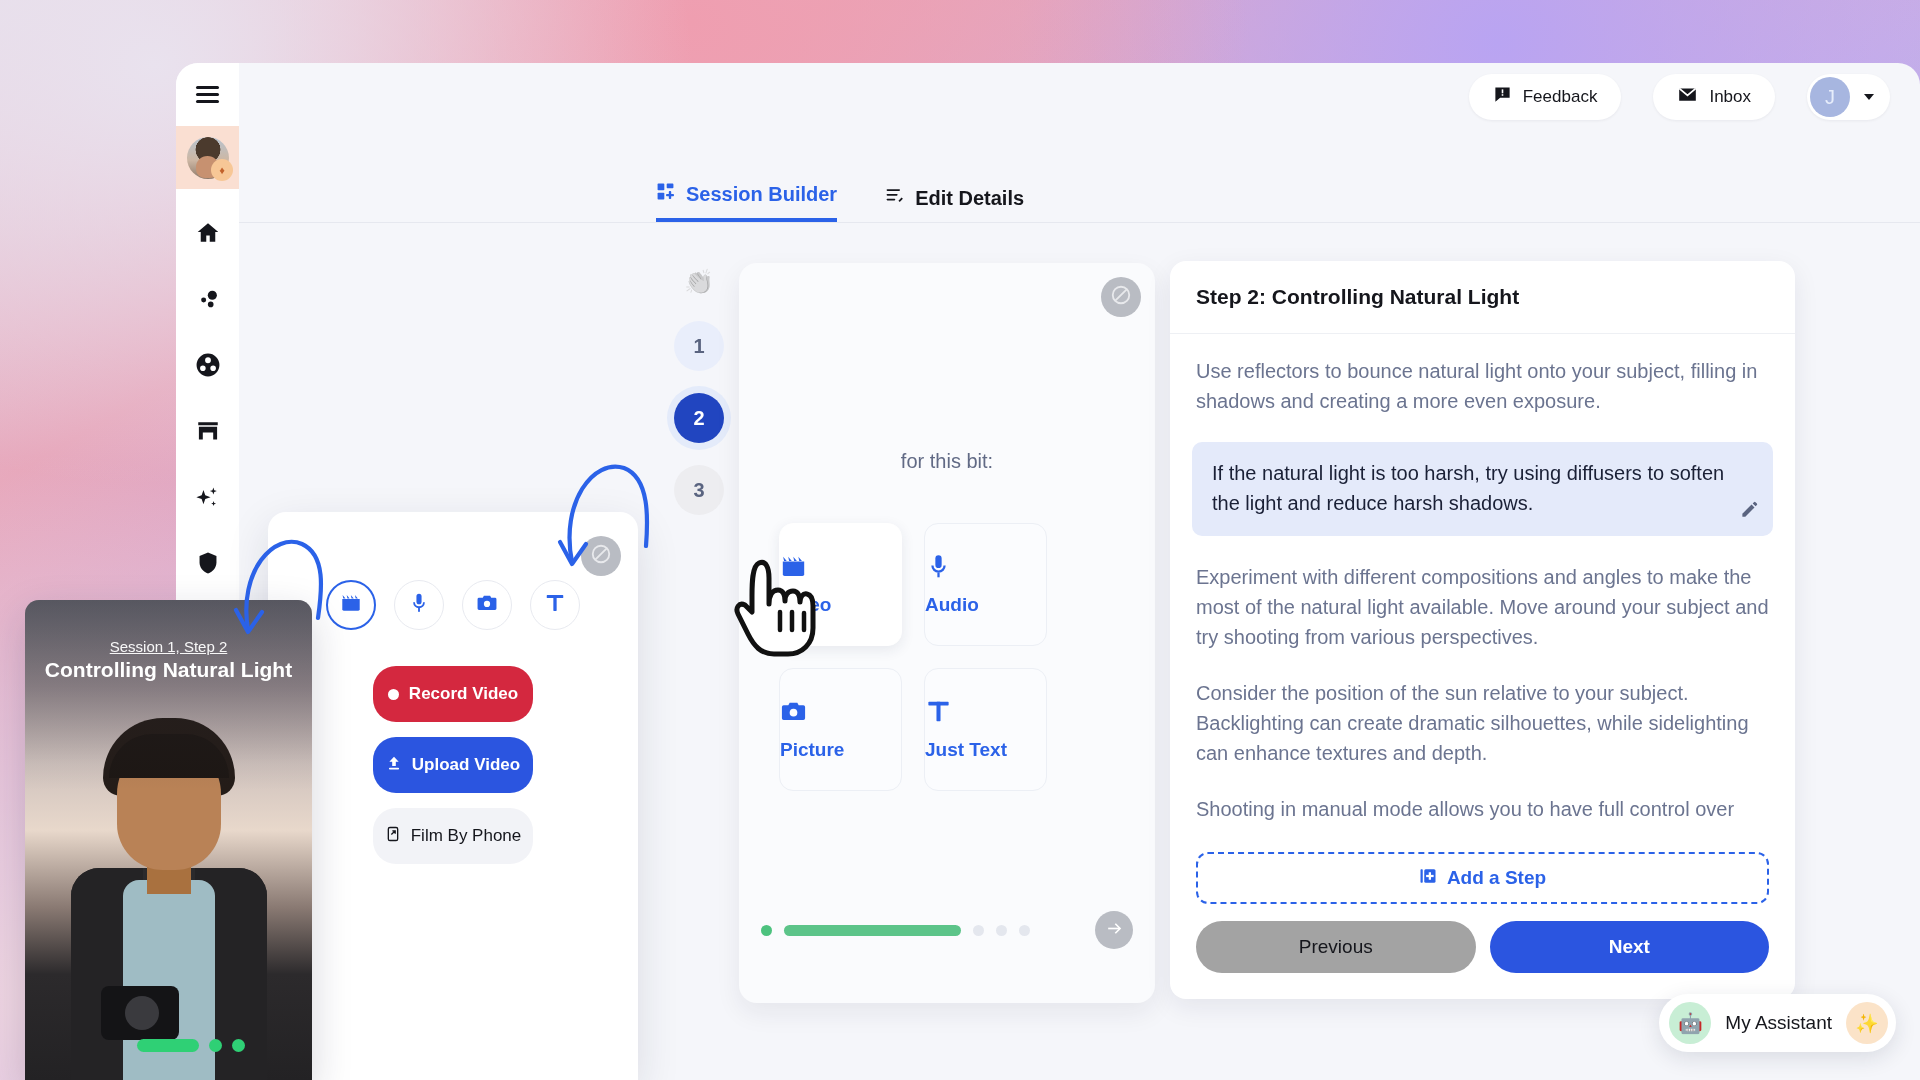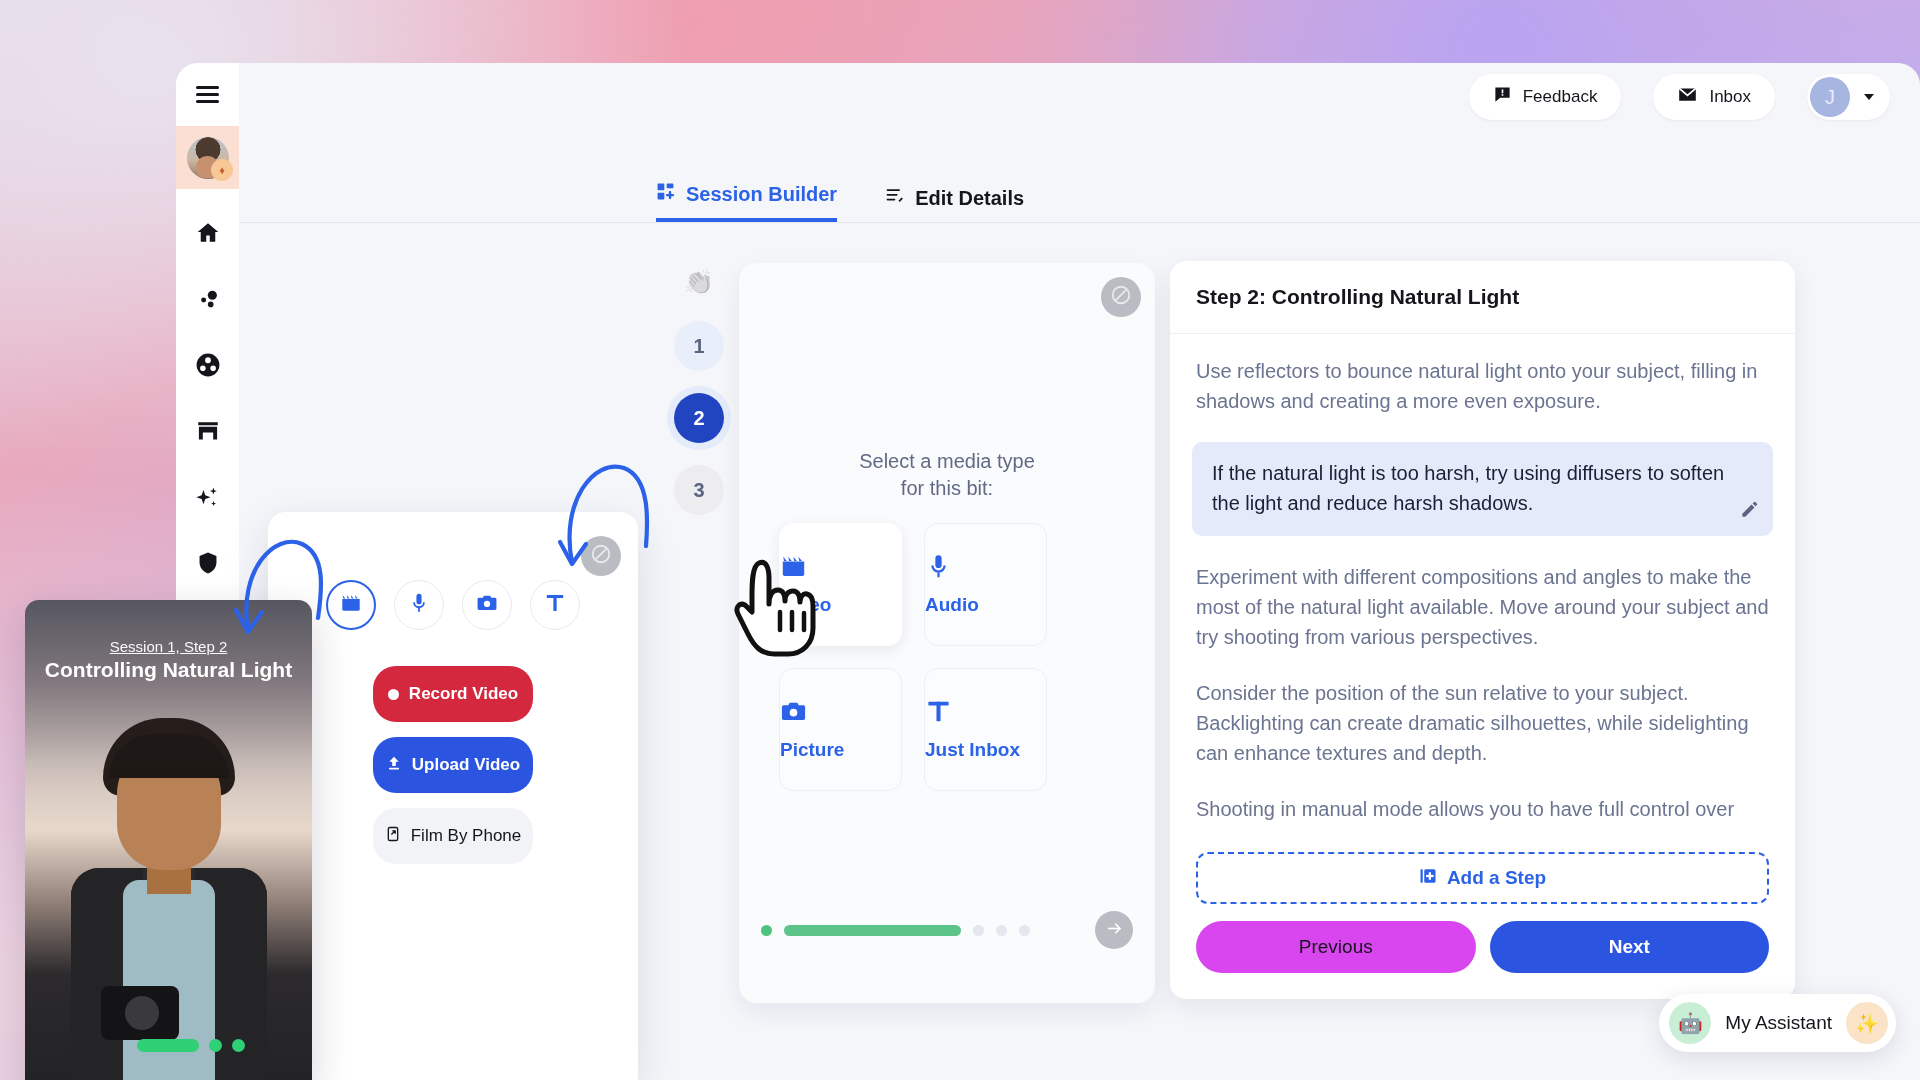--- a/index.html
+++ b/index.html
@@ -183,21 +183,21 @@
   .pencil { position: absolute; right: 14px; bottom: 9px; fill: #5a6480; }
   .step-card-foot { padding: 0 26px 26px; }
   .add-step {
     height: 52px; border: 2px dashed #2b62e8; border-radius: 12px;
     display: flex; align-items: center; justify-content: center; gap: 10px;
     color: #2b62e8; font-size: 19px; font-weight: 600; cursor: pointer; margin-bottom: 17px;
   }
   .add-step svg { fill: #2b62e8; }
   .foot-row { display: flex; gap: 14px; }
   .btn-prev {
-    flex: 1; height: 52px; border-radius: 26px; background: #d946ef;
+    flex: 1; height: 52px; border-radius: 26px; background: #a3a3a3;
     display: flex; align-items: center; justify-content: center;
     font-size: 19px; color: #15161c; cursor: pointer;
   }
   .btn-next {
     flex: 1; height: 52px; border-radius: 26px; background: #2b55e0;
     display: flex; align-items: center; justify-content: center;
     font-size: 19px; color: #fff; font-weight: 600; cursor: pointer;
   }
 
   
@@ -415,21 +415,20 @@
   <div class="media-panel">
     <div class="eye-off-btn" style="right:14px; top:14px;">
       <span>
         <svg width="22" height="22" viewBox="0 0 24 24">
             <circle cx="12" cy="12" r="9"></circle>
             <line x1="5.5" y1="18.5" x2="18.5" y2="5.5"></line>
           </svg>
       </span>
     </div>
     <div class="media-prompt">
-      <div>Select a media type</div>
       <div>for this bit:</div>
     </div>
     <div class="media-grid">
       <div class="media-tile selected">
         <span>
           <svg width="27" height="27" viewBox="0 0 24 24">
               <path d="M2.5 7.6h19v11.2a1.6 1.6 0 0 1-1.6 1.6H4.1a1.6 1.6 0 0 1-1.6-1.6z"></path>
               <path d="M2.8 3.4 6 7.1H3.6zM7.3 3.4 10.5 7.1H8.1zM11.8 3.4 15 7.1h-2.4zM16.3 3.4 19.5 7.1h-2.4z"></path>
             </svg>
         </span>
@@ -454,21 +453,21 @@
         </span>
         <span>Picture</span>
       </div>
       <div class="media-tile">
         <span>
           <svg width="27" height="27" viewBox="0 0 24 24">
               <rect x="3" y="3.4" width="18" height="3.2" rx="0.6"></rect>
               <rect x="10.2" y="3.4" width="3.6" height="17.2" rx="0.6"></rect>
             </svg>
         </span>
-        <span>Just Inbox</span>
+        <span>Just Text</span>
       </div>
     </div>
     <div class="media-footer">
       <div class="dot active"></div>
       <div class="bar-fill"></div>
       <div class="dot"></div>
       <div class="dot"></div>
       <div class="dot"></div>
       <div class="next-circle">
         <span>

